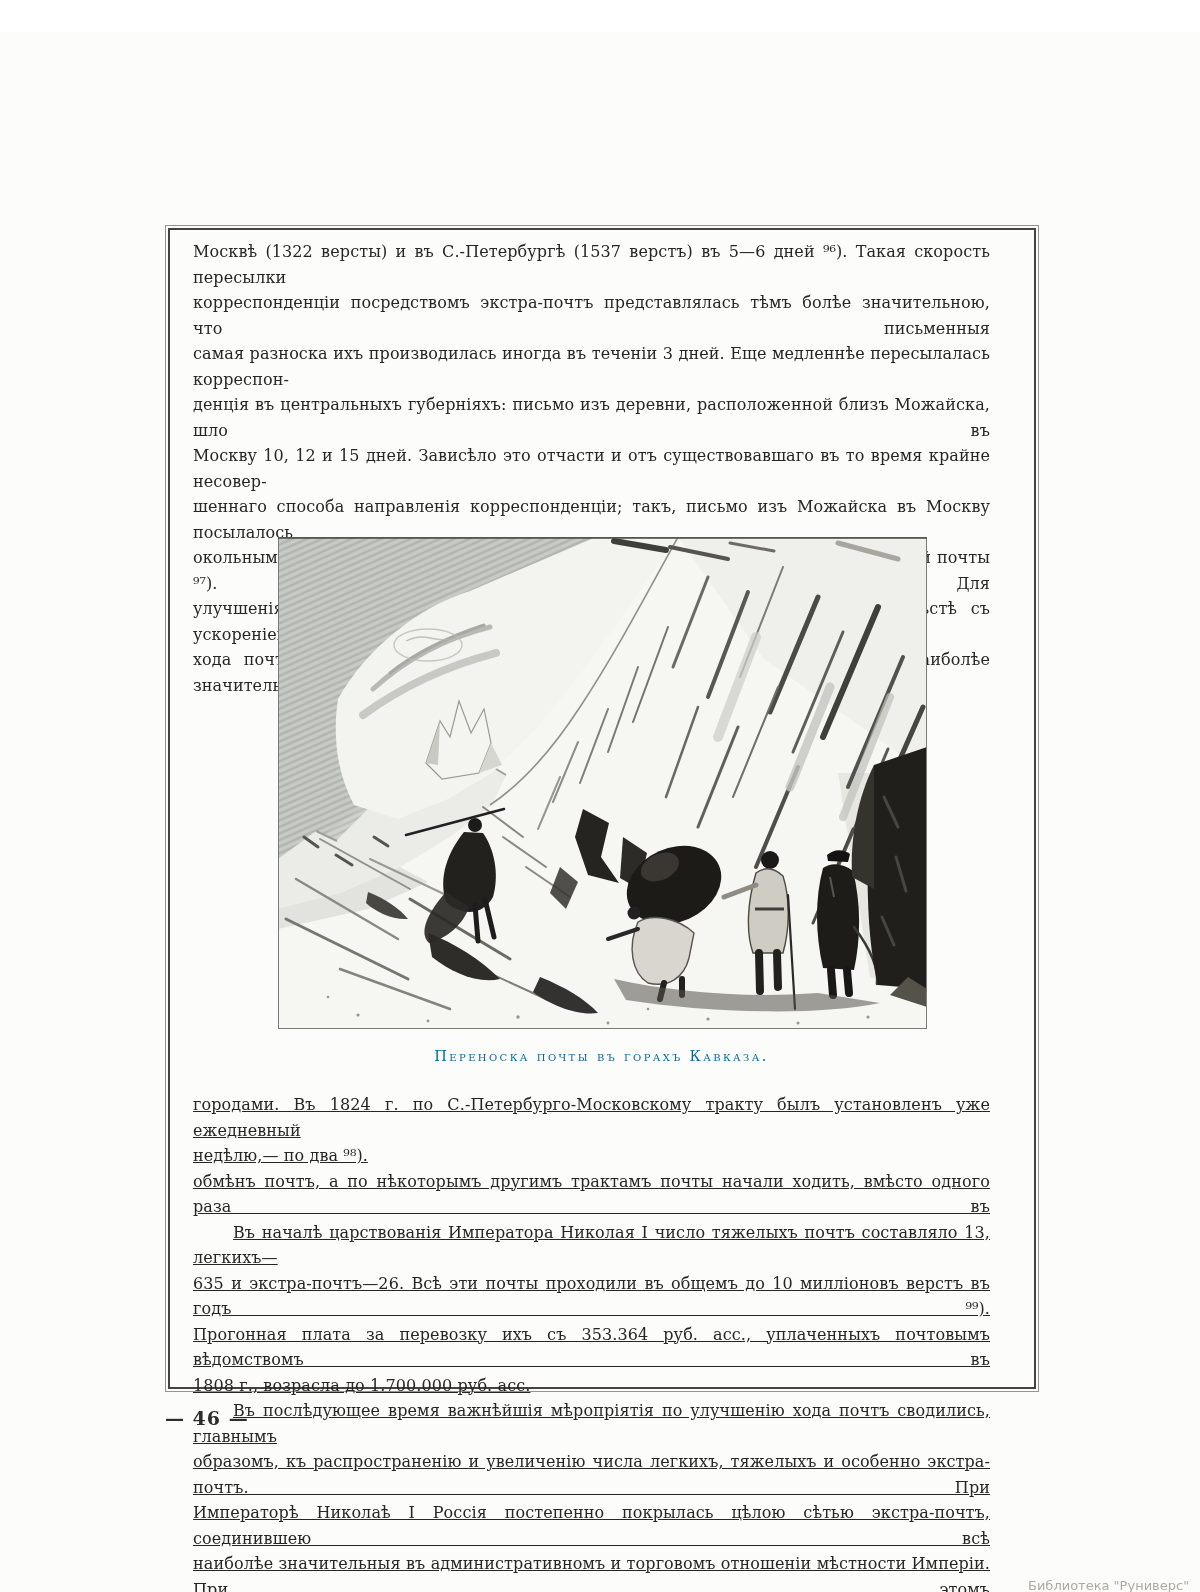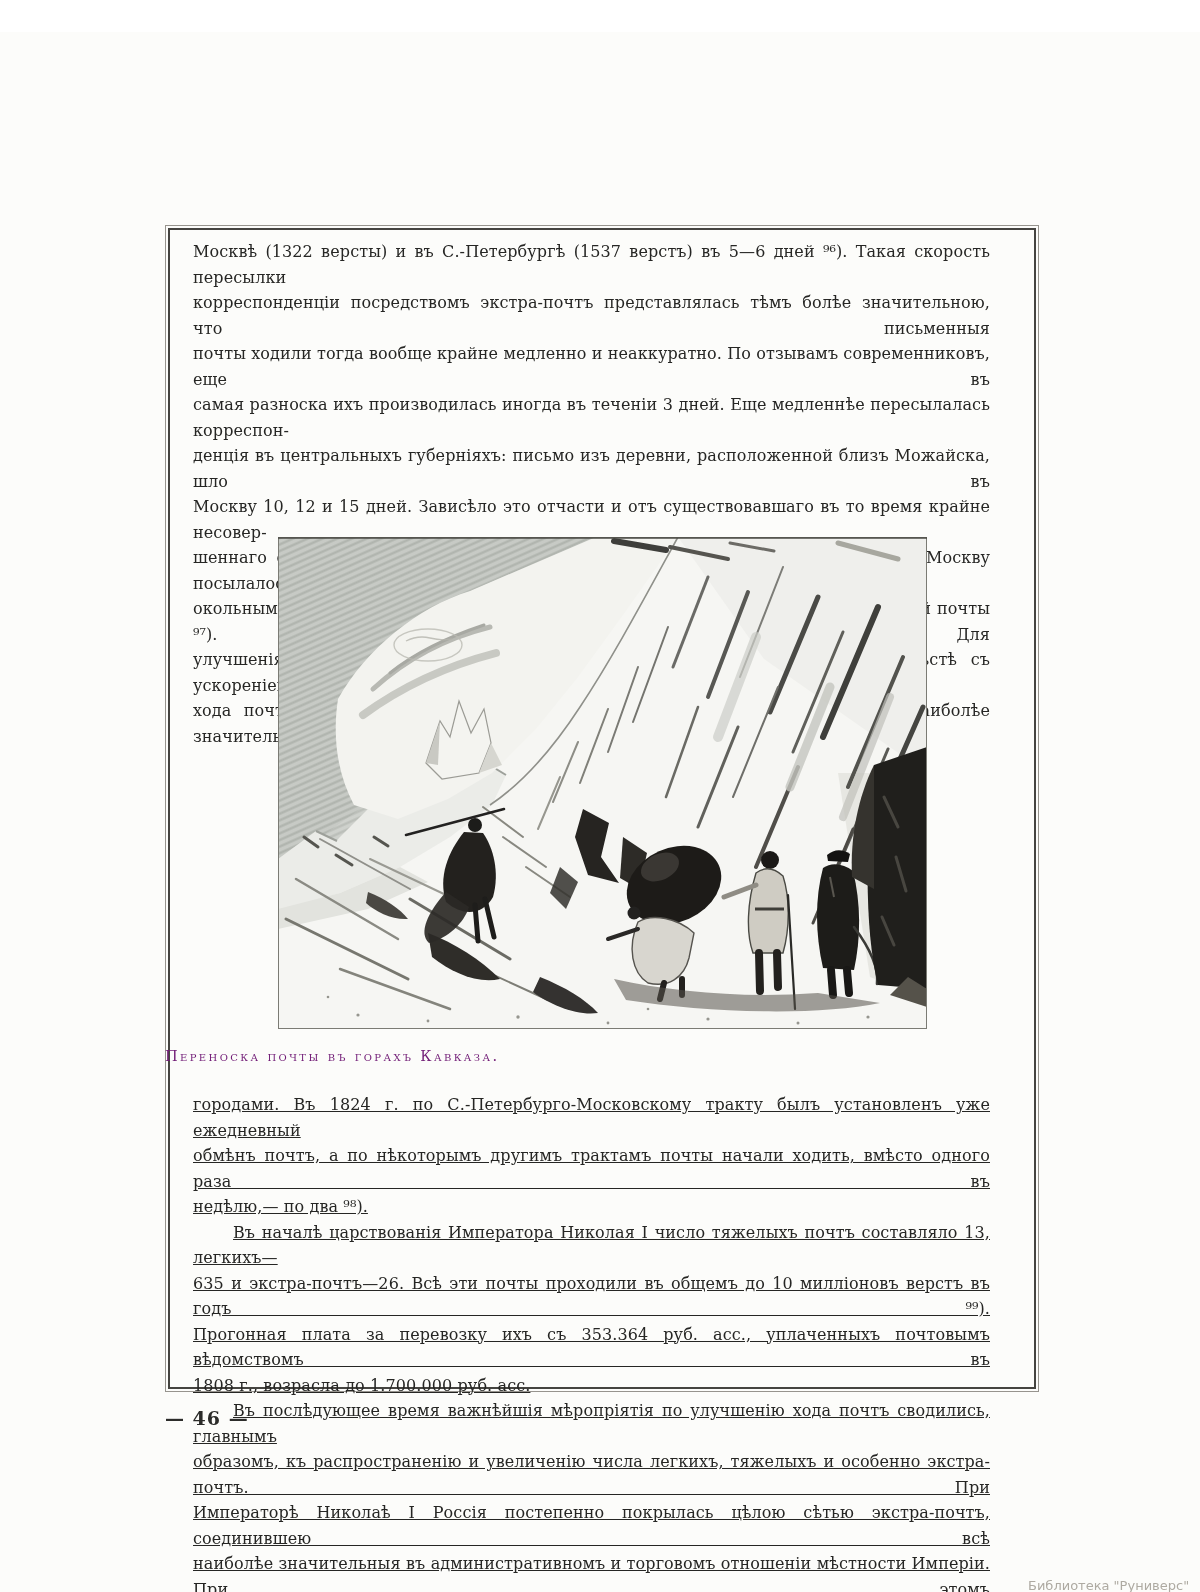--- a/index.html
+++ b/index.html
@@ -11,42 +11,41 @@
   .frame-inner{position:absolute;left:2px;top:2px;right:2px;bottom:2px;border:2px solid #454440;}
   .textblock{position:absolute;left:193px;width:797px;font-size:16px;line-height:25.5px;letter-spacing:0.1px;}
   #para1{top:207px;}
   #bottomtext{top:1060px;text-decoration:underline;}
   .jline{text-align:justify;text-align-last:justify;white-space:normal;}
   .jline.short{text-align:left;text-align-last:left;}
   .jline.indent{text-indent:40px;}
   .figure-wrap{position:absolute;left:278px;top:505px;width:649px;height:492px;}
   .figure-wrap svg{display:block;}
   .caption{
-    position:absolute;left:165px;top:1016px;width:873px;
-    font-variant:small-caps;font-size:14.5px;letter-spacing:2.4px;color:#701a75;
+    position:absolute;left:165px;top:1016px;width:873px;text-align:center;
+    font-variant:small-caps;font-size:14.5px;letter-spacing:2.4px;color:#0369a1;
   }
   .pageno{position:absolute;left:165px;top:1375px;width:873px;text-align:left;font-size:19px;letter-spacing:1px;color:#2c2c2a;font-weight:bold;}
   .watermark{
     position:absolute;left:1028px;top:1546px;width:165px;
     font-family:"DejaVu Sans","Liberation Sans",sans-serif;font-size:13px;color:#aeaaa2;
   }
 </style>
 </head>
 <body>
 
 <div class="page">
 
   <div class="frame-outer">
     <div class="frame-inner"></div>
   </div>
 
   <div class="textblock" id="para1">
       <div class="jline">Москвѣ (1322 версты) и въ С.-Петербургѣ (1537 верстъ) въ 5—6 дней ⁹⁶). Такая скорость пересылки</div>
       <div class="jline">корреспонденціи посредствомъ экстра-почтъ представлялась тѣмъ болѣе значительною, что письменныя</div>
-      <div class="jline">почты ходили тогда вообще крайне медленно и неаккуратно. По отзывамъ современниковъ, еще въ</div>
       <div class="jline">самая разноска ихъ производилась иногда въ теченіи 3 дней. Еще медленнѣе пересылалась корреспон-</div>
       <div class="jline">денція въ центральныхъ губерніяхъ: письмо изъ деревни, расположенной близъ Можайска, шло въ</div>
       <div class="jline">Москву 10, 12 и 15 дней. Зависѣло это отчасти и отъ существовавшаго въ то время крайне несовер-</div>
       <div class="jline">шеннаго способа направленія корреспонденціи; такъ, письмо изъ Можайска въ Москву посылалось</div>
       <div class="jline">окольнымъ путемъ черезъ Гжатскъ и Торжокъ, гдѣ ожидало проѣзда Петербургской почты ⁹⁷). Для</div>
       <div class="jline">улучшенія способовъ пересылки корреспонденціи почтовымъ вѣдомствомъ вмѣстѣ съ ускореніемъ</div>
       <div class="jline">хода почтъ принимались мѣры и къ учащенію почтовыхъ сношеній между наиболѣе значительными</div>
     </div>
 
   <div class="figure-wrap">
@@ -210,22 +209,22 @@
       <rect x="0.5" y="0.5" width="648" height="491" fill="none" stroke="#7b7b74" stroke-width="1"></rect>
       <line x1="0" y1="1" x2="649" y2="1" stroke="#4a4a45" stroke-width="1.4"></line>
     </svg>
   </div>
 
   <div class="caption">Переноска почты въ горахъ Кавказа.</div>
 
   <div class="textblock" id="bottomtext">
     <div>
         <div class="jline">городами. Въ 1824 г. по С.-Петербурго-Московскому тракту былъ установленъ уже ежедневный</div>
+        <div class="jline short">недѣлю,— по два ⁹⁸).</div>
         <div class="jline">обмѣнъ почтъ, а по нѣкоторымъ другимъ трактамъ почты начали ходить, вмѣсто одного раза въ</div>
-        <div class="jline short">недѣлю,— по два ⁹⁸).</div>
       </div>
     <div>
         <div class="jline indent">Въ началѣ царствованія Императора Николая I число тяжелыхъ почтъ составляло 13, легкихъ—</div>
         <div class="jline">635 и экстра-почтъ—26. Всѣ эти почты проходили въ общемъ до 10 милліоновъ верстъ въ годъ ⁹⁹).</div>
         <div class="jline">Прогонная плата за перевозку ихъ съ 353.364 руб. асс., уплаченныхъ почтовымъ вѣдомствомъ въ</div>
         <div class="jline short">1808 г., возрасла до 1.700.000 руб. асс.</div>
       </div>
     <div>
         <div class="jline indent">Въ послѣдующее время важнѣйшія мѣропріятія по улучшенію хода почтъ сводились, главнымъ</div>
         <div class="jline">образомъ, къ распространенію и увеличенію числа легкихъ, тяжелыхъ и особенно экстра-почтъ. При</div>

